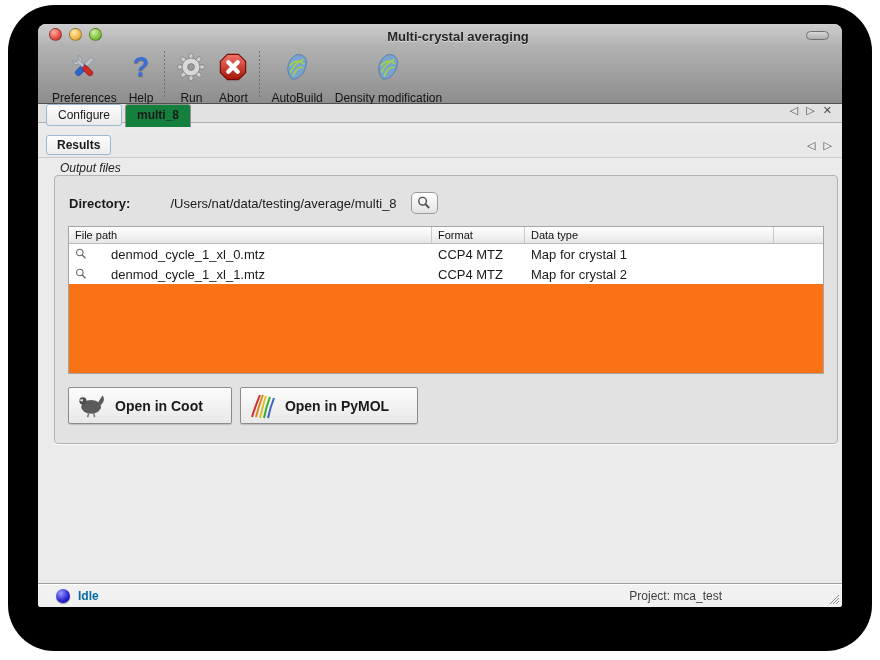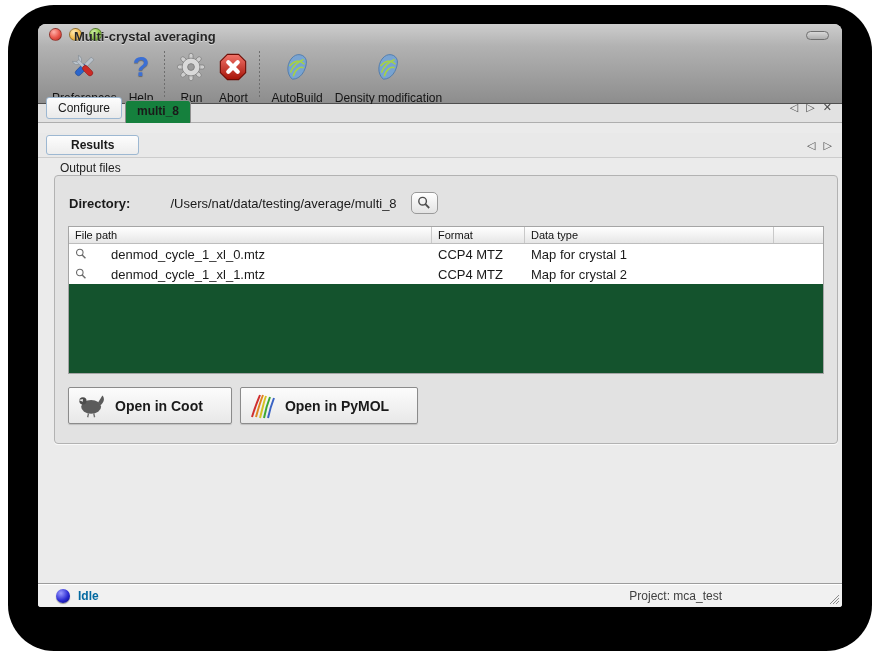--- a/index.html
+++ b/index.html
@@ -10,21 +10,21 @@
   .shadow { position:absolute; left:8px; top:5px; width:864px; height:646px; background:#000; border-radius:46px; }
 
   
   .window { position:absolute; left:38px; top:24px; width:804px; height:583px;
             background:#ebebeb; border-radius:8px 8px 3px 3px; overflow:hidden;
             box-shadow:0 0 0 1px rgba(0,0,0,0.55); }
 
   
   .titlebar { position:absolute; left:0; top:0; width:100%; height:22px;
               background:linear-gradient(#cdcdcd,#b2b2b2); }
-  .titlebar .title { position:absolute; left:0; right:0; top:5px; 
+  .titlebar .title { position:absolute; left:0; right:0; top:5px; text-align:center;
                      font-size:13px; font-weight:bold; color:#262626; text-shadow:0 1px 0 rgba(255,255,255,0.45);padding-left:36px; }
   .lights { position:absolute; left:11px; top:4px; display:flex; gap:7px; }
   .light { width:13px; height:13px; border-radius:50%; border:1px solid rgba(0,0,0,0.35); }
   .light.red    { background:radial-gradient(circle at 35% 28%, #ffb0a8, #e9554a 55%, #b02c22); }
   .light.yellow { background:radial-gradient(circle at 35% 28%, #ffe9b0, #f5bd4f 55%, #c08a1e); }
   .light.green  { background:radial-gradient(circle at 35% 28%, #d0f0a8, #8bc944 55%, #5a9420); }
   .pill { position:absolute; right:13px; top:7px; width:23px; height:9px; border-radius:5px;
           border:1px solid #6f6f6f; background:linear-gradient(#d8d8d8,#aeaeae); }
 
   
@@ -35,52 +35,52 @@
            padding:1px 6px; cursor:default; }
   .ticon { height:34px; display:flex; align-items:center; justify-content:center; }
   .tlabel { font-size:12px; color:#141414; margin-top:7px; white-space:nowrap; }
   .tsep { width:1px; height:46px; margin:2px 5px 0 5px;
           background-image:linear-gradient(#6e6e6e 40%, rgba(0,0,0,0) 0%);
           background-size:1px 4px; background-repeat:repeat-y; }
   .help-q { font-size:27px; font-weight:bold; color:#3b6fd4; text-shadow:0 1px 1px rgba(0,0,0,0.35); line-height:1; }
 
   
   .tabrow { position:absolute; left:0; top:80px; width:100%; height:19px; background:#e2e2e2;
-            border-bottom:1px solid #aeaeae; display:flex; align-items:flex-end; padding:0 10px 0 8px; }
+            border-bottom:1px solid #aeaeae; display:flex; align-items:flex-start; padding:0 10px 0 8px; }
   .tab { font-size:12px; padding:3px 11px 3px 11px; margin-right:3px; border-radius:3px;
          border:1px solid #9db8d2; background:linear-gradient(#fdfdfd,#eaeaea); margin-bottom:3px; }
   .tab.active { font-weight:bold; background:#15803d; border:1px solid #909090; border-bottom:none;
                 border-radius:3px 3px 0 0; margin-bottom:-1px; padding-bottom:5px; }
   .tabrow .spacer, .resultsrow .spacer { flex:1; }
   .navglyph { font-size:11px; color:#4a4a4a; margin-left:8px; margin-bottom:6px; }
   .tabrow .navglyph { margin-bottom:8px; }
 
   
   .resultsrow { position:absolute; left:0; top:109px; width:100%; height:25px; background:#e9e9e9;
                 border-bottom:1px solid #cccccc; display:flex; align-items:center; padding:0 10px 0 8px; }
-  .subtab { font-size:12px; font-weight:bold; padding:2px 24px; border-radius:3px;
+  .subtab { font-size:12px; font-weight:bold; padding:2px 10px; border-radius:3px;
             border:1px solid #9db8d2; background:linear-gradient(#fdfdfd,#ededed); }
   .resultsrow .navglyph { margin-bottom:0; }
 
   
   .content { position:absolute; left:0; top:134px; width:100%; height:425px; background:#ebebeb; }
-  .section-label { position:absolute; left:22px; top:3px; font-size:12px; color:#222; }
+  .section-label { position:absolute; left:22px; top:3px; font-size:12px; color:#222;font-style:italic; }
   .groupbox { position:absolute; left:16px; top:17px; width:784px; height:269px;
               background:#e2e2e2; border:1px solid #b2b2b2; border-radius:4px;
               box-shadow:0 1px 0 rgba(255,255,255,0.7); }
 
   .dir-row { position:absolute; left:14px; top:14px; width:756px; height:26px; display:flex; align-items:center; }
   .dir-label { font-size:13px; font-weight:bold; }
   .dir-value { font-size:13px; margin-left:40px; }
   .browse-btn { margin-left:14px; width:27px; height:22px; border:1px solid #9a9a9a; border-radius:5px;
                 background:linear-gradient(#ffffff,#e3e3e3); display:flex; align-items:center; justify-content:center; }
 
   
   .filetable { position:absolute; left:13px; top:50px; width:756px; height:148px;
-               background:#14532d; border:1px solid #a5a5a5; }
+               background:#f97316; border:1px solid #a5a5a5; }
   .thead { display:grid; grid-template-columns:363px 93px 249px 1fr; height:17px;
            background:linear-gradient(#ffffff,#e6e6e6); border-bottom:1px solid #bdbdbd; }
   .th { font-size:11px; padding:2px 0 0 6px; border-right:1px solid #c9c9c9; color:#111;
         overflow:hidden; white-space:nowrap; }
   .th:last-child { border-right:none; }
   .trow { display:grid; grid-template-columns:363px 93px 249px 1fr; height:20px; align-items:center;
           background:#fff; }
   .td { font-size:13px; padding-left:6px; white-space:nowrap; overflow:hidden; }
   .td.fp { display:flex; align-items:center; gap:24px; }
 

